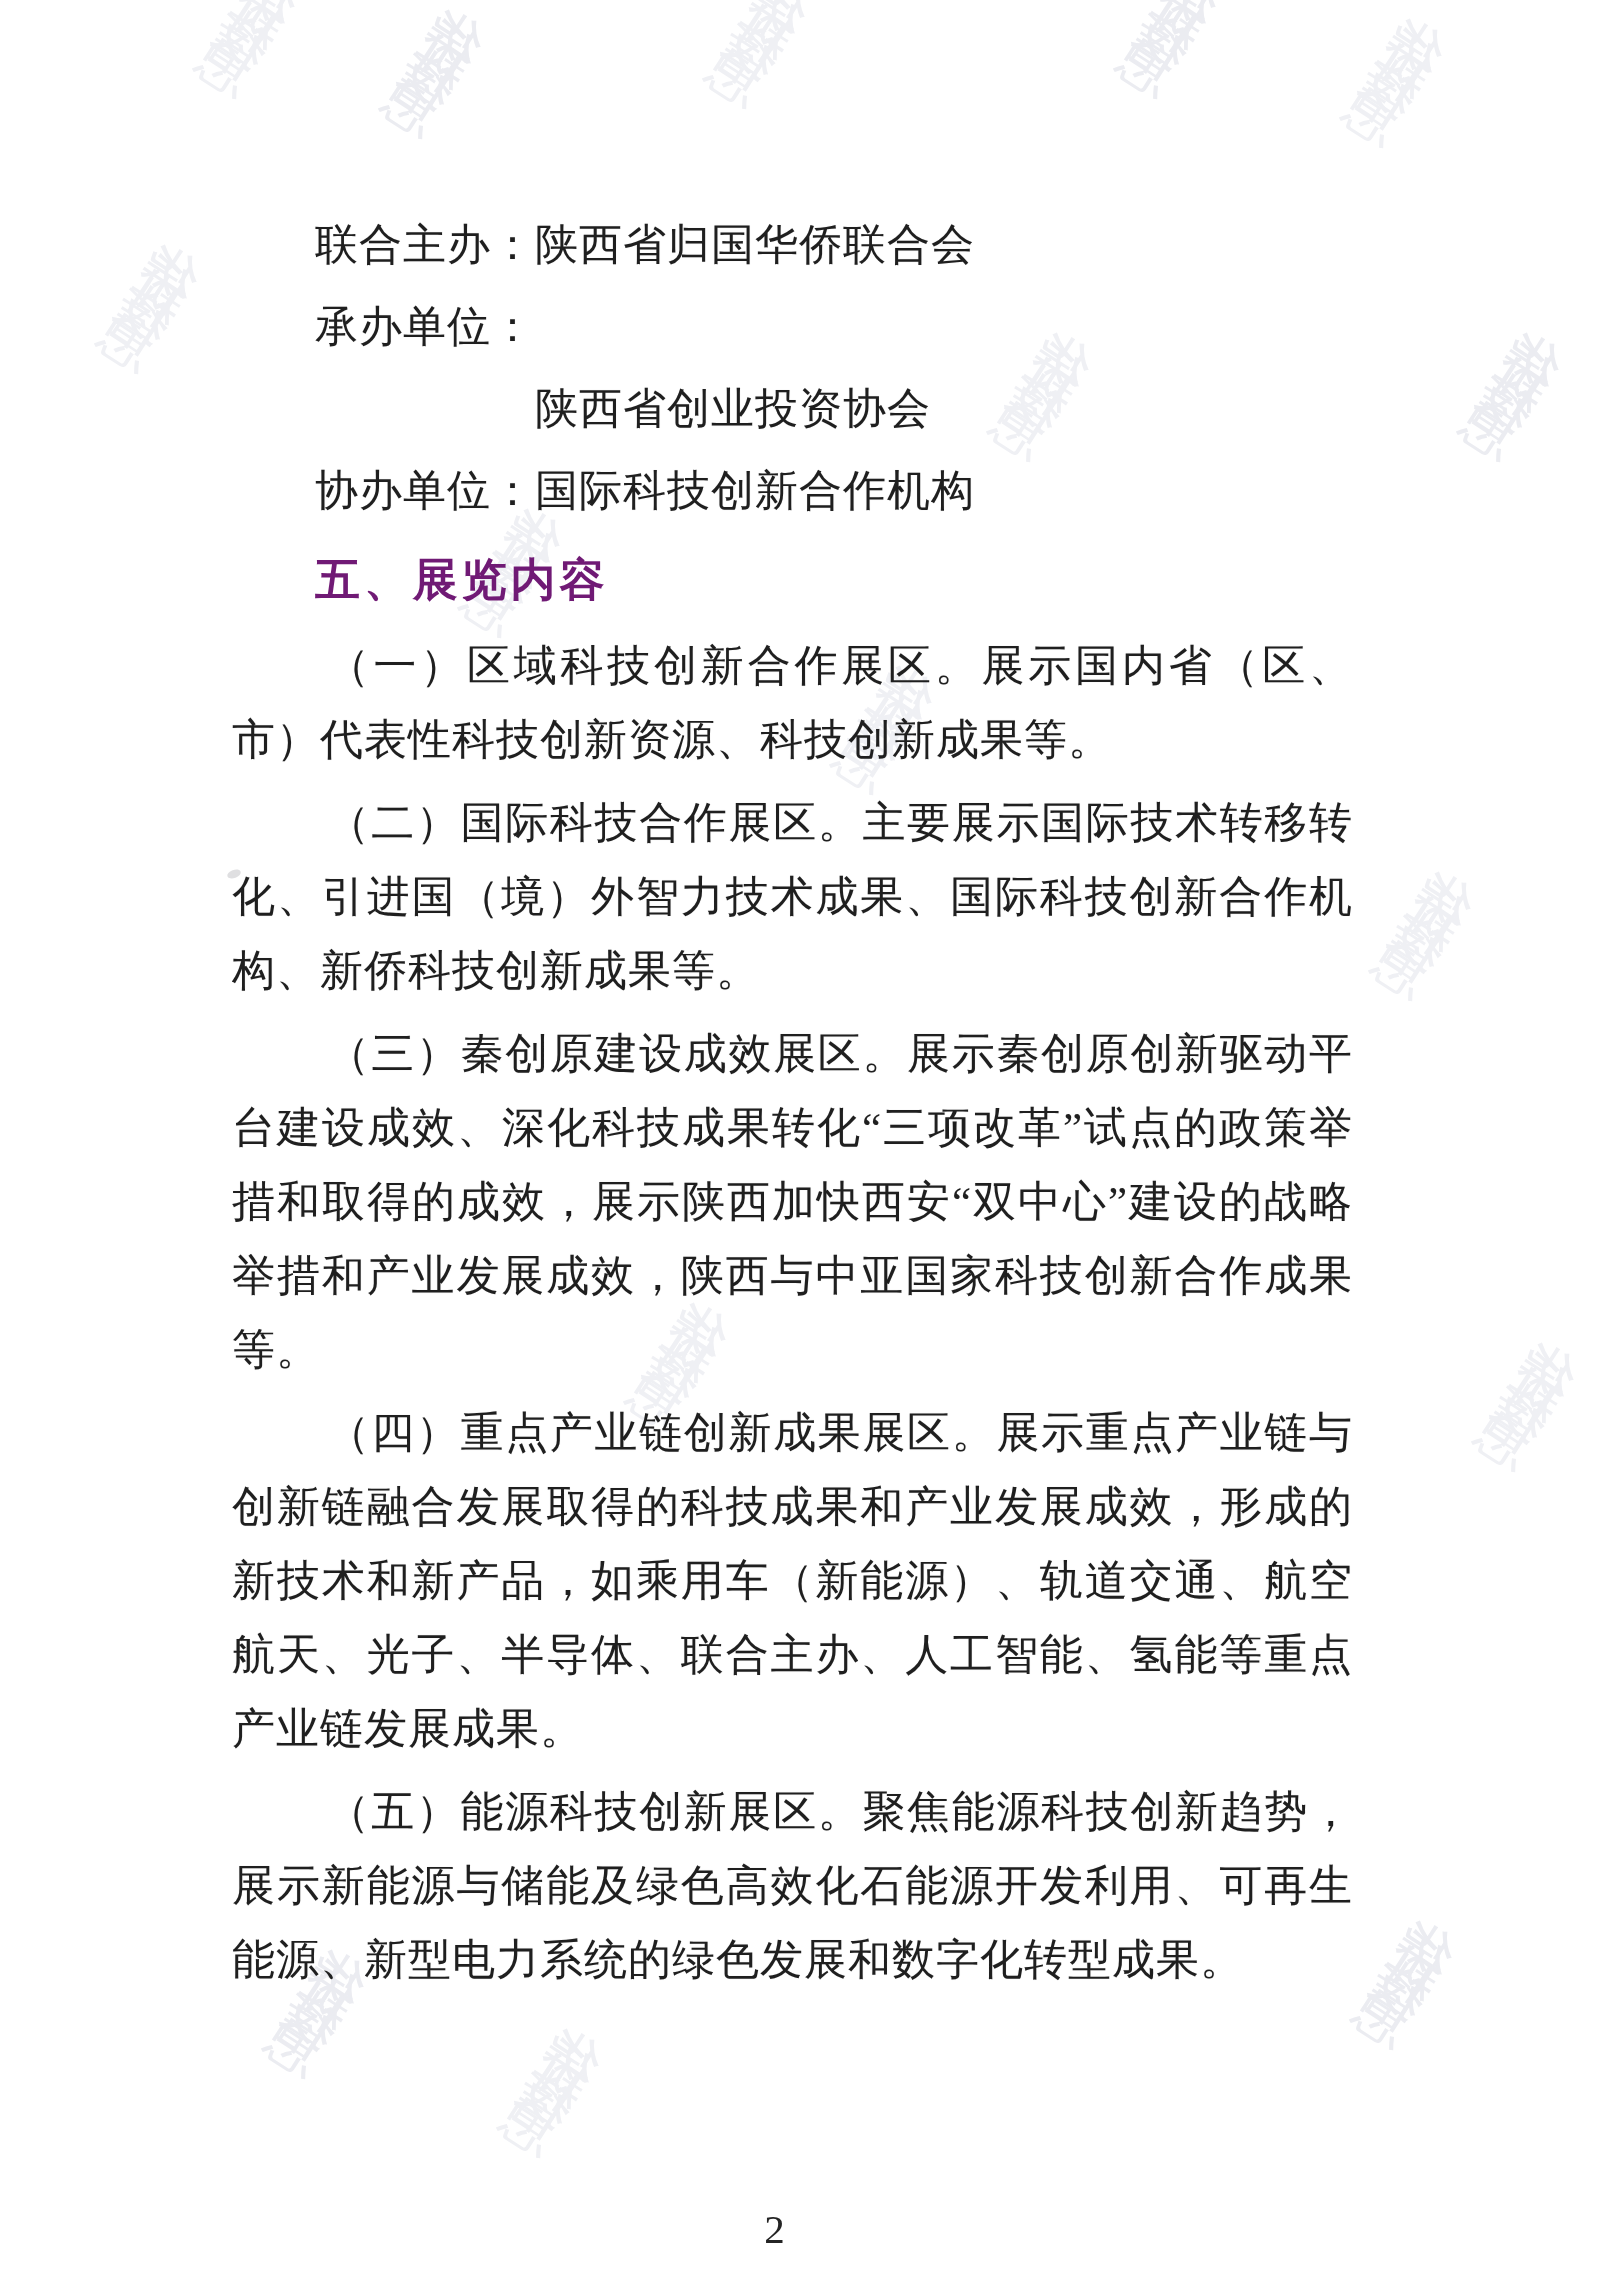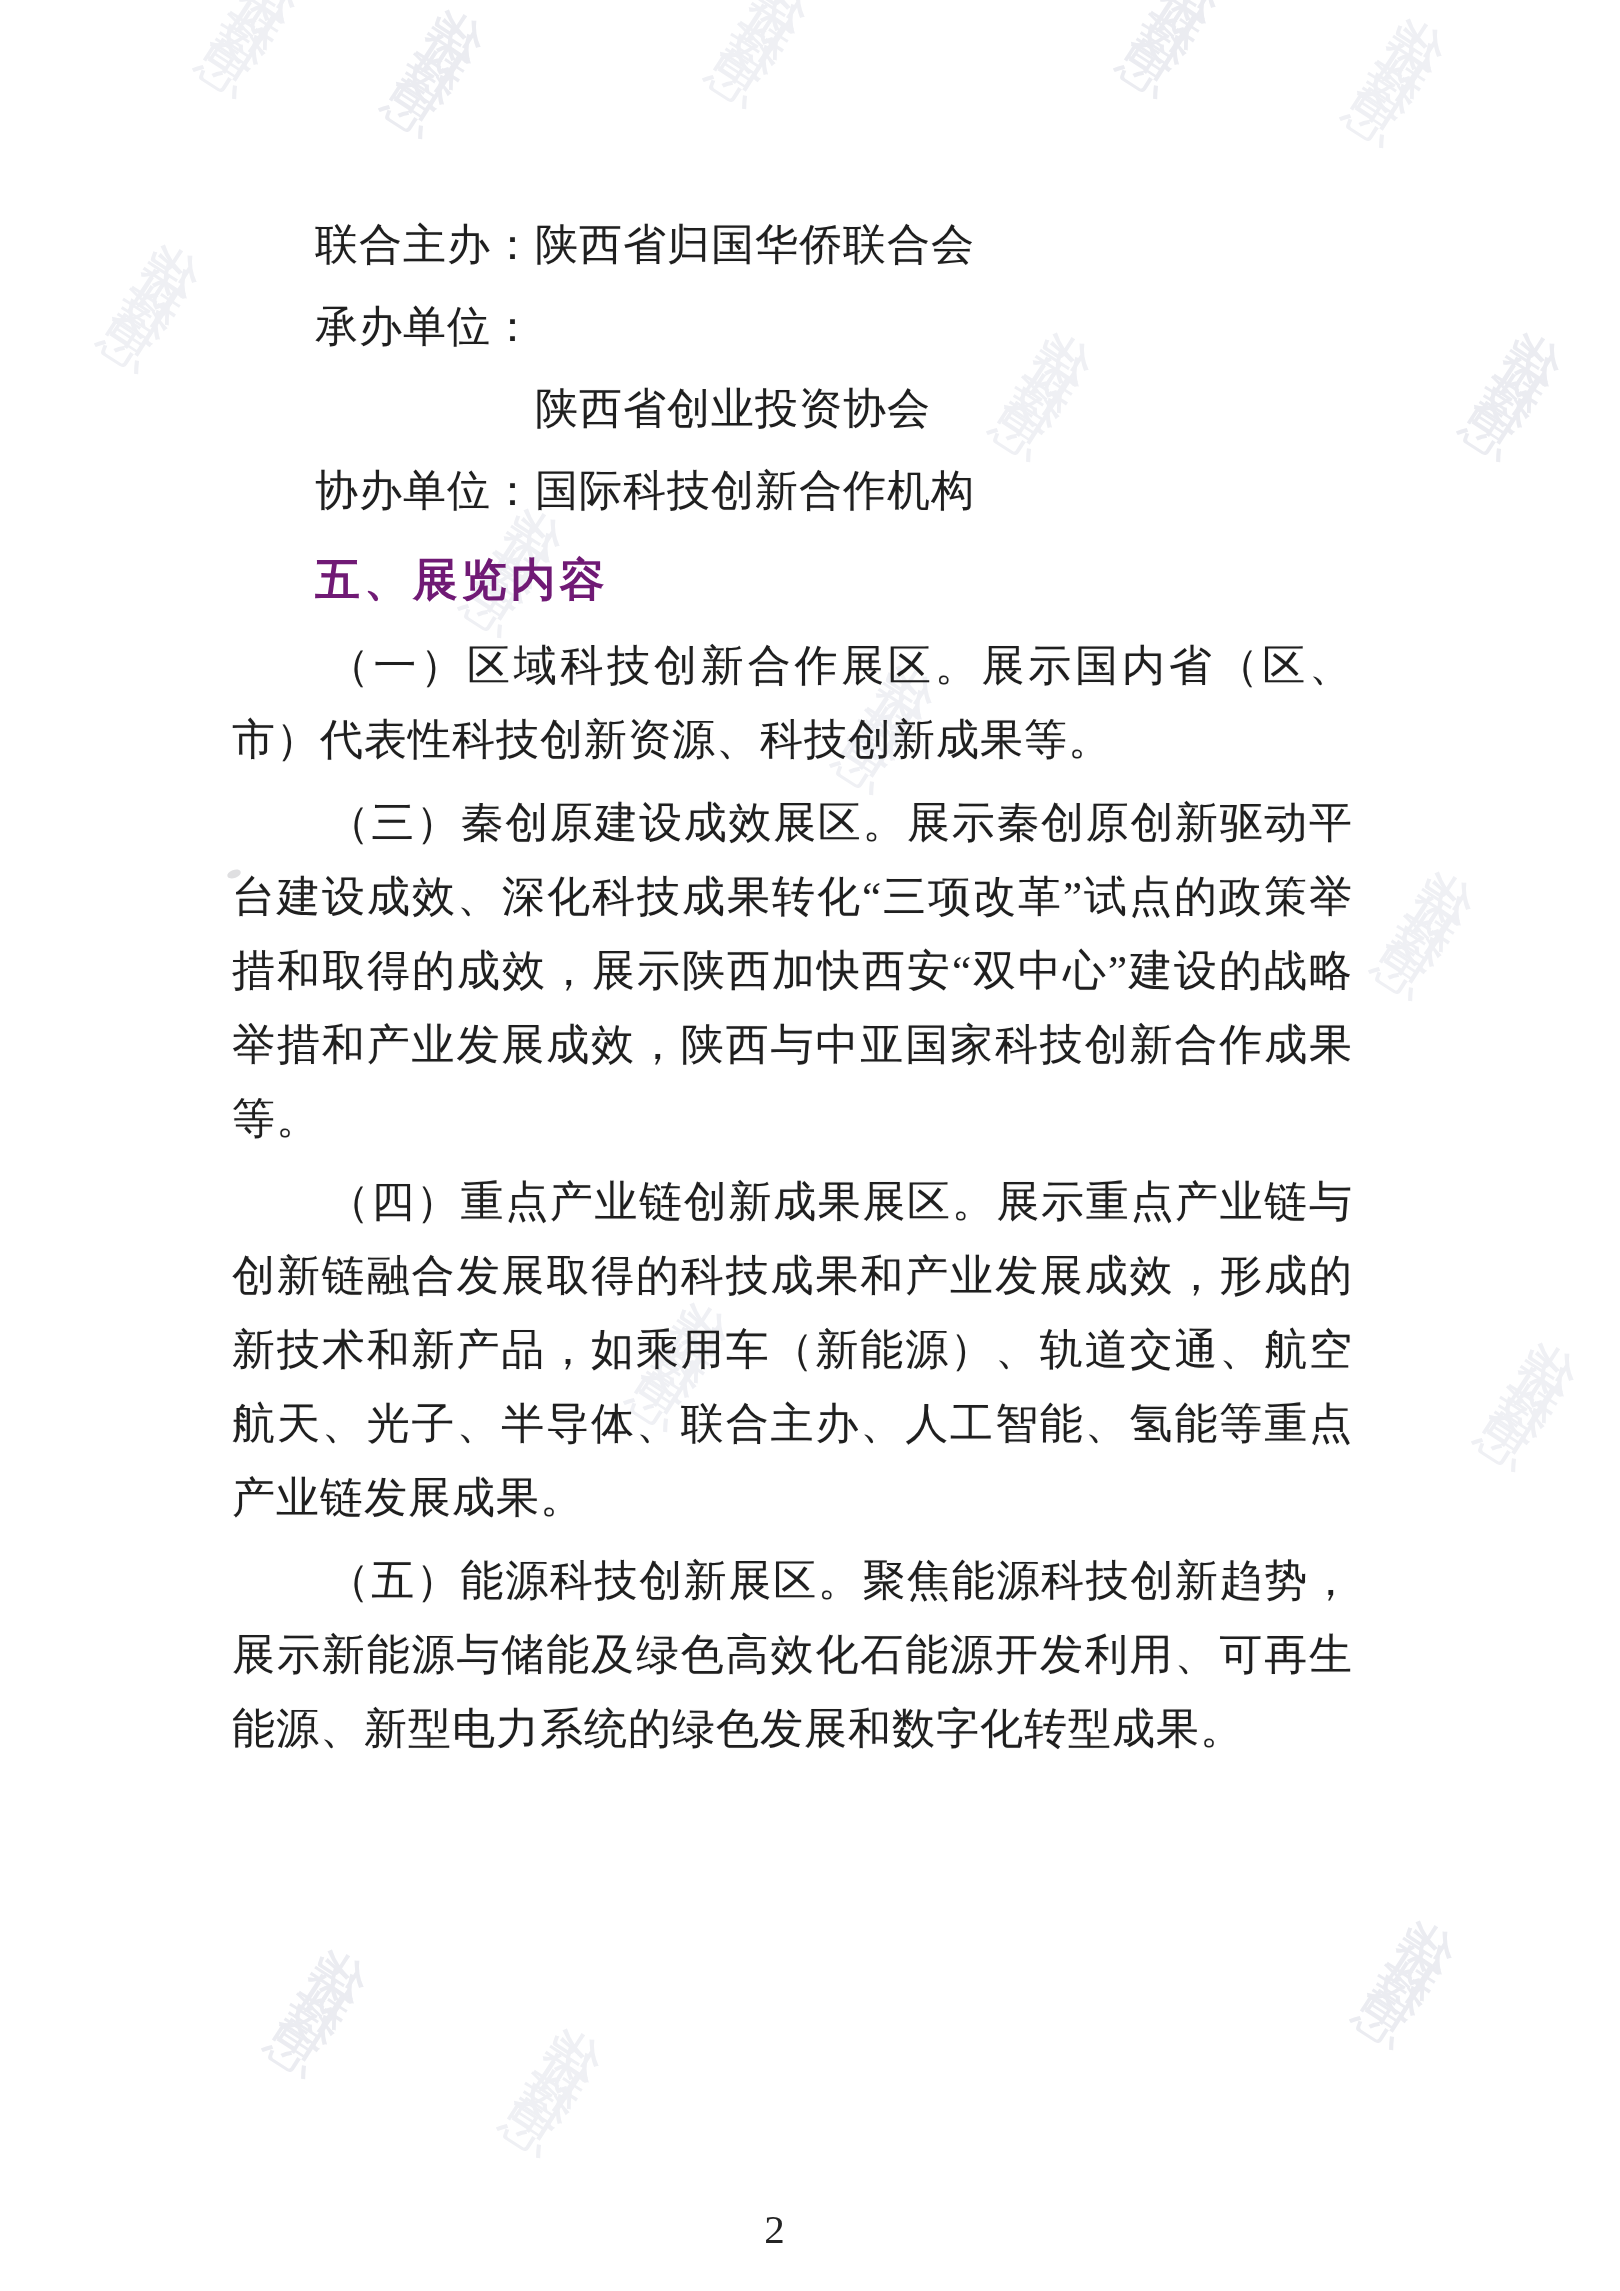--- a/index.html
+++ b/index.html
@@ -124,20 +124,21 @@
         <div class="org-values">
           <div class="org-line">陕西省创业投资协会</div>
           <div class="org-line">国际科技创新合作机构</div>
         </div>
       </div>
     </div>
 
     <h2 class="heading">五、展览内容</h2>
 
     <p class="para">（一）区域科技创新合作展区。展示国内省（区、市）代表性科技创新资源、科技创新成果等。</p>
+    <p class="para">（二）国际科技合作展区。主要展示国际技术转移转化、引进国（境）外智力技术成果、国际科技创新合作机构、新侨科技创新成果等。</p>
     <p class="para">（三）秦创原建设成效展区。展示秦创原创新驱动平台建设成效、深化科技成果转化“三项改革”试点的政策举措和取得的成效，展示陕西加快西安“双中心”建设的战略举措和产业发展成效，陕西与中亚国家科技创新合作成果等。</p>
     <p class="para">（四）重点产业链创新成果展区。展示重点产业链与创新链融合发展取得的科技成果和产业发展成效，形成的新技术和新产品，如乘用车（新能源）、轨道交通、航空航天、光子、半导体、联合主办、人工智能、氢能等重点产业链发展成果。</p>
     <p class="para">（五）能源科技创新展区。聚焦能源科技创新趋势，展示新能源与储能及绿色高效化石能源开发利用、可再生能源、新型电力系统的绿色发展和数字化转型成果。</p>
 
   </div>
 
   <div class="speck"></div>
 
   <div class="page-number">2</div>
 

